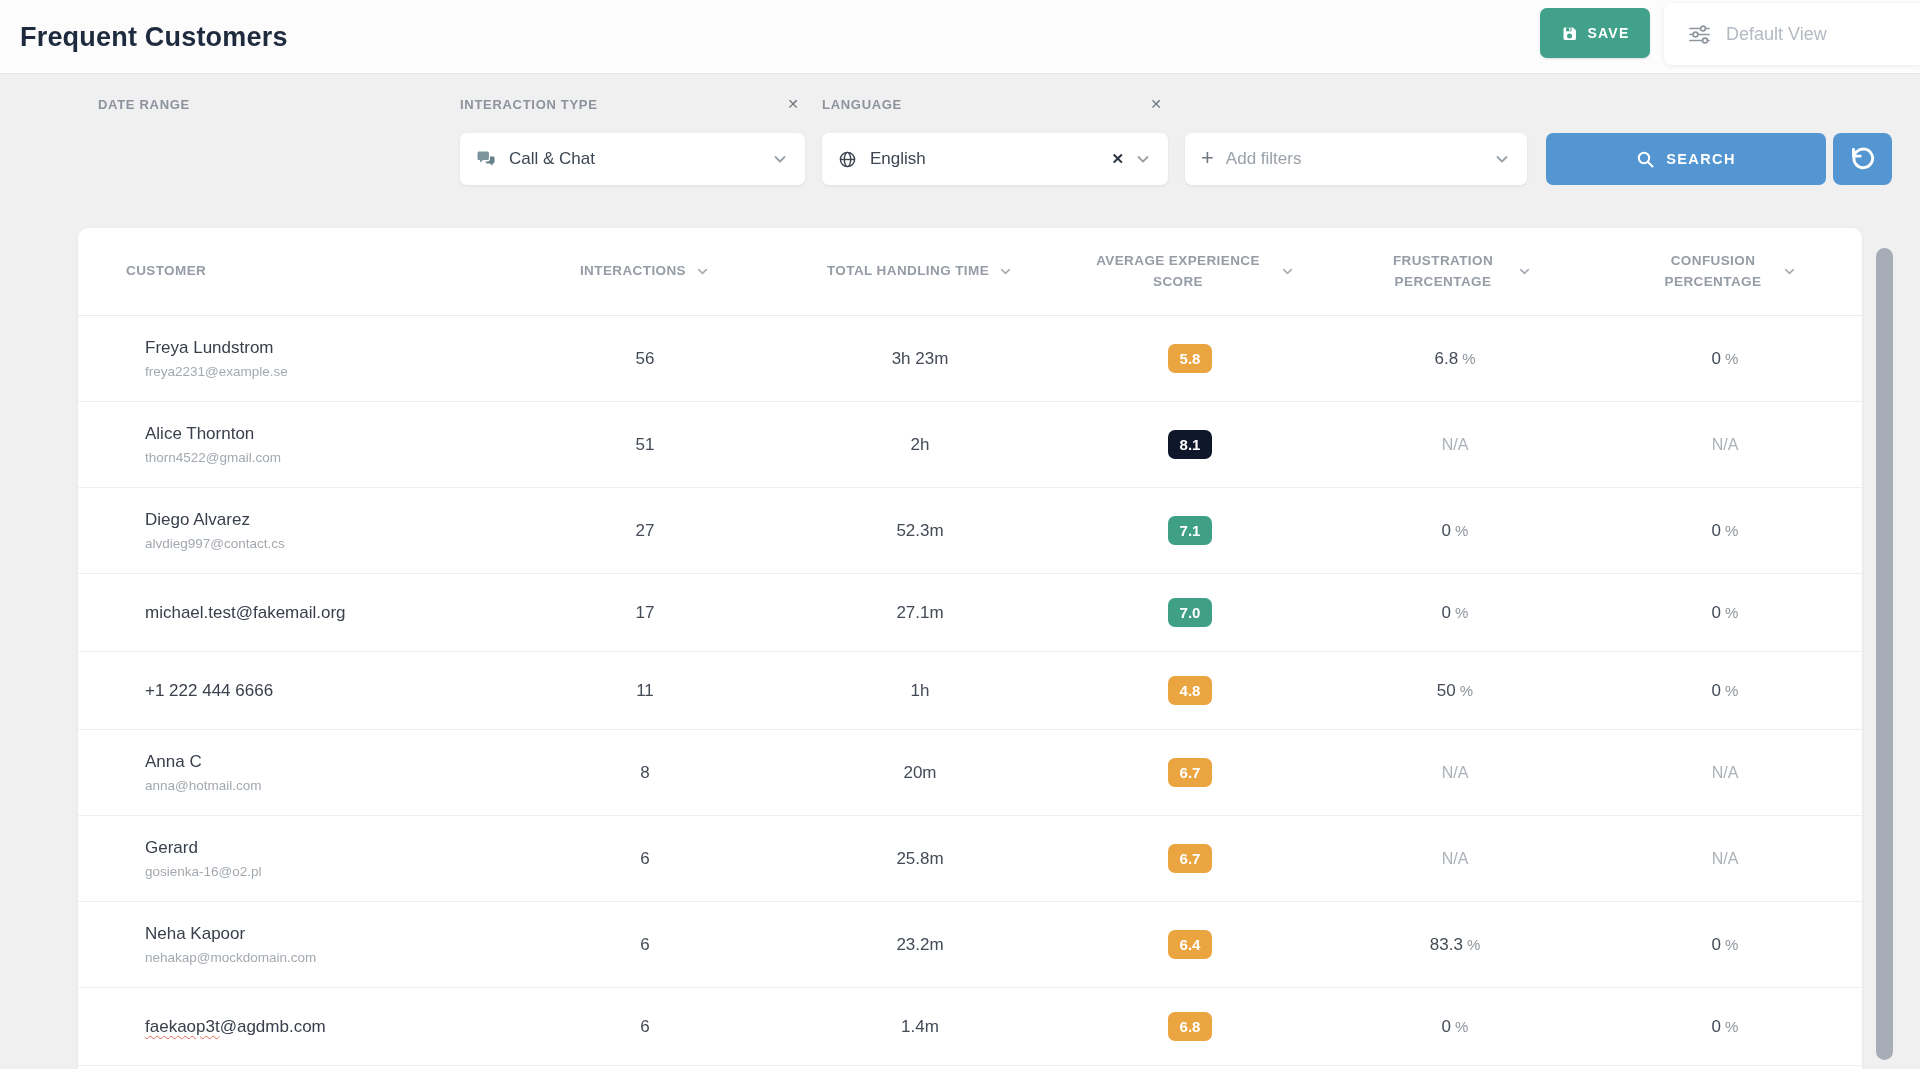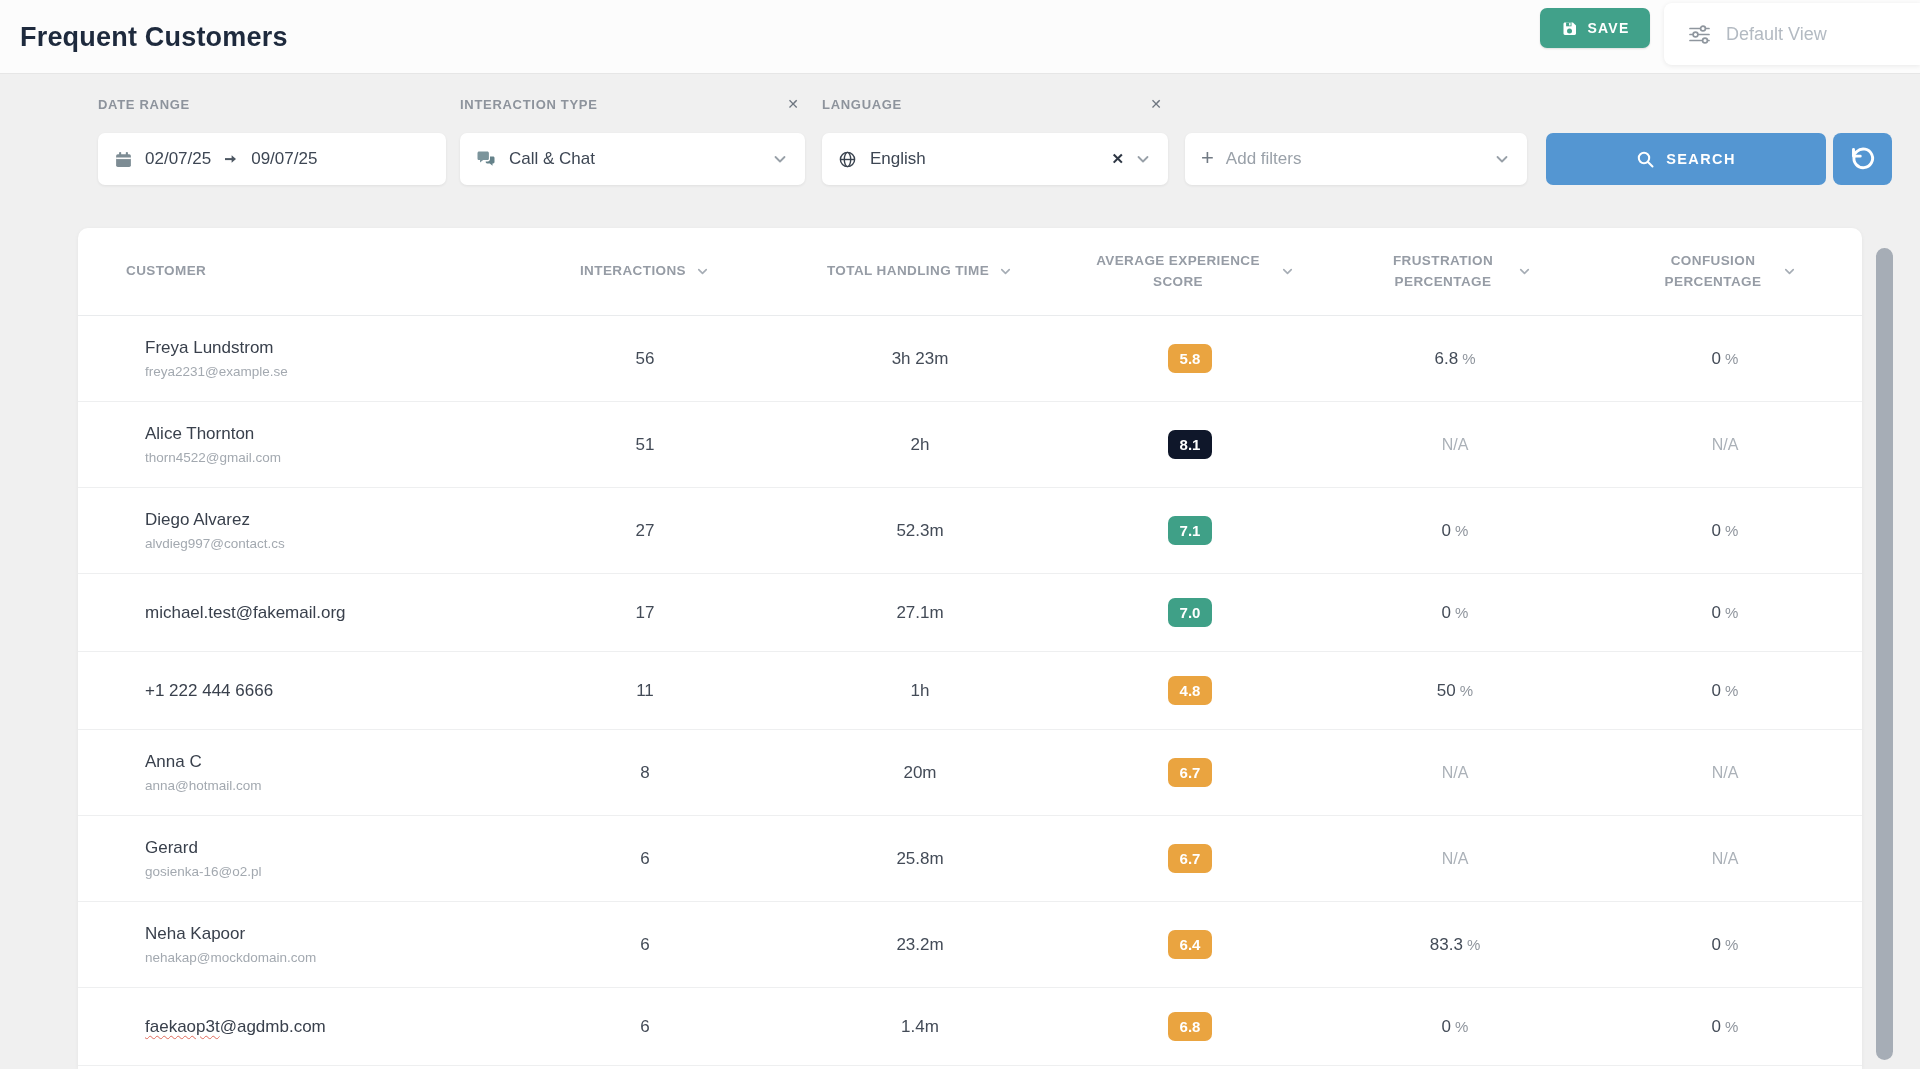--- a/index.html
+++ b/index.html
@@ -5,21 +5,21 @@
   html,body{margin:0;padding:0;}
   body{
     width:1920px;height:1069px;position:relative;overflow:hidden;
     background:#f0f0f0;
     font-family:"Liberation Sans", sans-serif;
     -webkit-font-smoothing:antialiased;
   }
   
   .topbar{position:absolute;left:0;top:0;width:1920px;height:73px;background:#fcfcfc;border-bottom:1px solid #e6e6e6;}
   .page-title{position:absolute;left:20px;top:50%;transform:translateY(-50%);font-size:27px;font-weight:700;color:#1e2a3d;letter-spacing:.2px;}
-  .save-btn{position:absolute;left:1540px;top:8px;width:110px;height:40px;background:#41a18a;border:none;border-radius:7px;
+  .save-btn{position:absolute;left:1540px;top:8px;width:110px;height:50px;background:#41a18a;border:none;border-radius:7px;
     color:#fff;font-weight:700;font-size:14px;letter-spacing:1.2px;display:flex;align-items:center;justify-content:center;gap:10px;
     cursor:pointer;font-family:inherit;box-shadow:0 1px 2px rgba(0,0,0,.12);}
   .view-box{position:absolute;left:1664px;top:3px;width:256px;height:62px;background:#fff;border-radius:8px 0 0 8px;
     box-shadow:0 1px 5px rgba(0,0,0,.08);display:flex;align-items:center;gap:15px;padding-left:24px;box-sizing:border-box;cursor:pointer;}
   .view-label{color:#b3bac2;font-size:18px;}
 
   
   .filters{position:absolute;left:0;top:73px;width:1920px;height:155px;}
   .fgroup{position:absolute;top:23px;}
   .flabel-row{display:flex;justify-content:space-between;align-items:center;height:16px;margin-bottom:21px;padding-right:6px;}
@@ -100,40 +100,20 @@
     <span class="view-label">Default View</span>
   </div>
 </div>
 
 <div class="filters">
 
   <div class="fgroup" id="f-date">
     <div class="flabel-row">
       <span class="flabel">DATE RANGE</span>
     </div>
-    <div class="fbox" style="gap:12px;">
-      <span style="display:flex;">
-        <svg width="19" height="19" viewBox="0 0 18 18">
-          <g fill="#7d8c94">
-            <rect x="2" y="4" width="14" height="12" rx="1.6"></rect>
-            <rect x="4.8" y="1.8" width="2" height="3.6" rx="0.9"></rect>
-            <rect x="11.2" y="1.8" width="2" height="3.6" rx="0.9"></rect>
-          </g>
-          <rect x="2" y="7.1" width="14" height="1.5" fill="#fcfcfc"></rect>
-        </svg>
-      </span>
-      <span class="dval">02/07/25</span>
-      <span style="display:flex;">
-        <svg width="16" height="14" viewBox="0 0 16 14">
-          <rect x="2" y="6.1" width="8" height="2" fill="#4d5762"></rect>
-          <path d="M8.6 3.2L13 7l-4.4 3.8z" fill="#4d5762"></path>
-        </svg>
-      </span>
-      <span class="dval">09/07/25</span>
-    </div>
   </div>
 
   <div class="fgroup" id="f-type">
     <div class="flabel-row">
       <span class="flabel">INTERACTION TYPE</span>
       <span class="fclear">✕</span>
     </div>
     <div class="fbox" style="gap:13px;">
       <span style="display:flex;">
         <svg width="20" height="18" viewBox="0 0 20 18">

